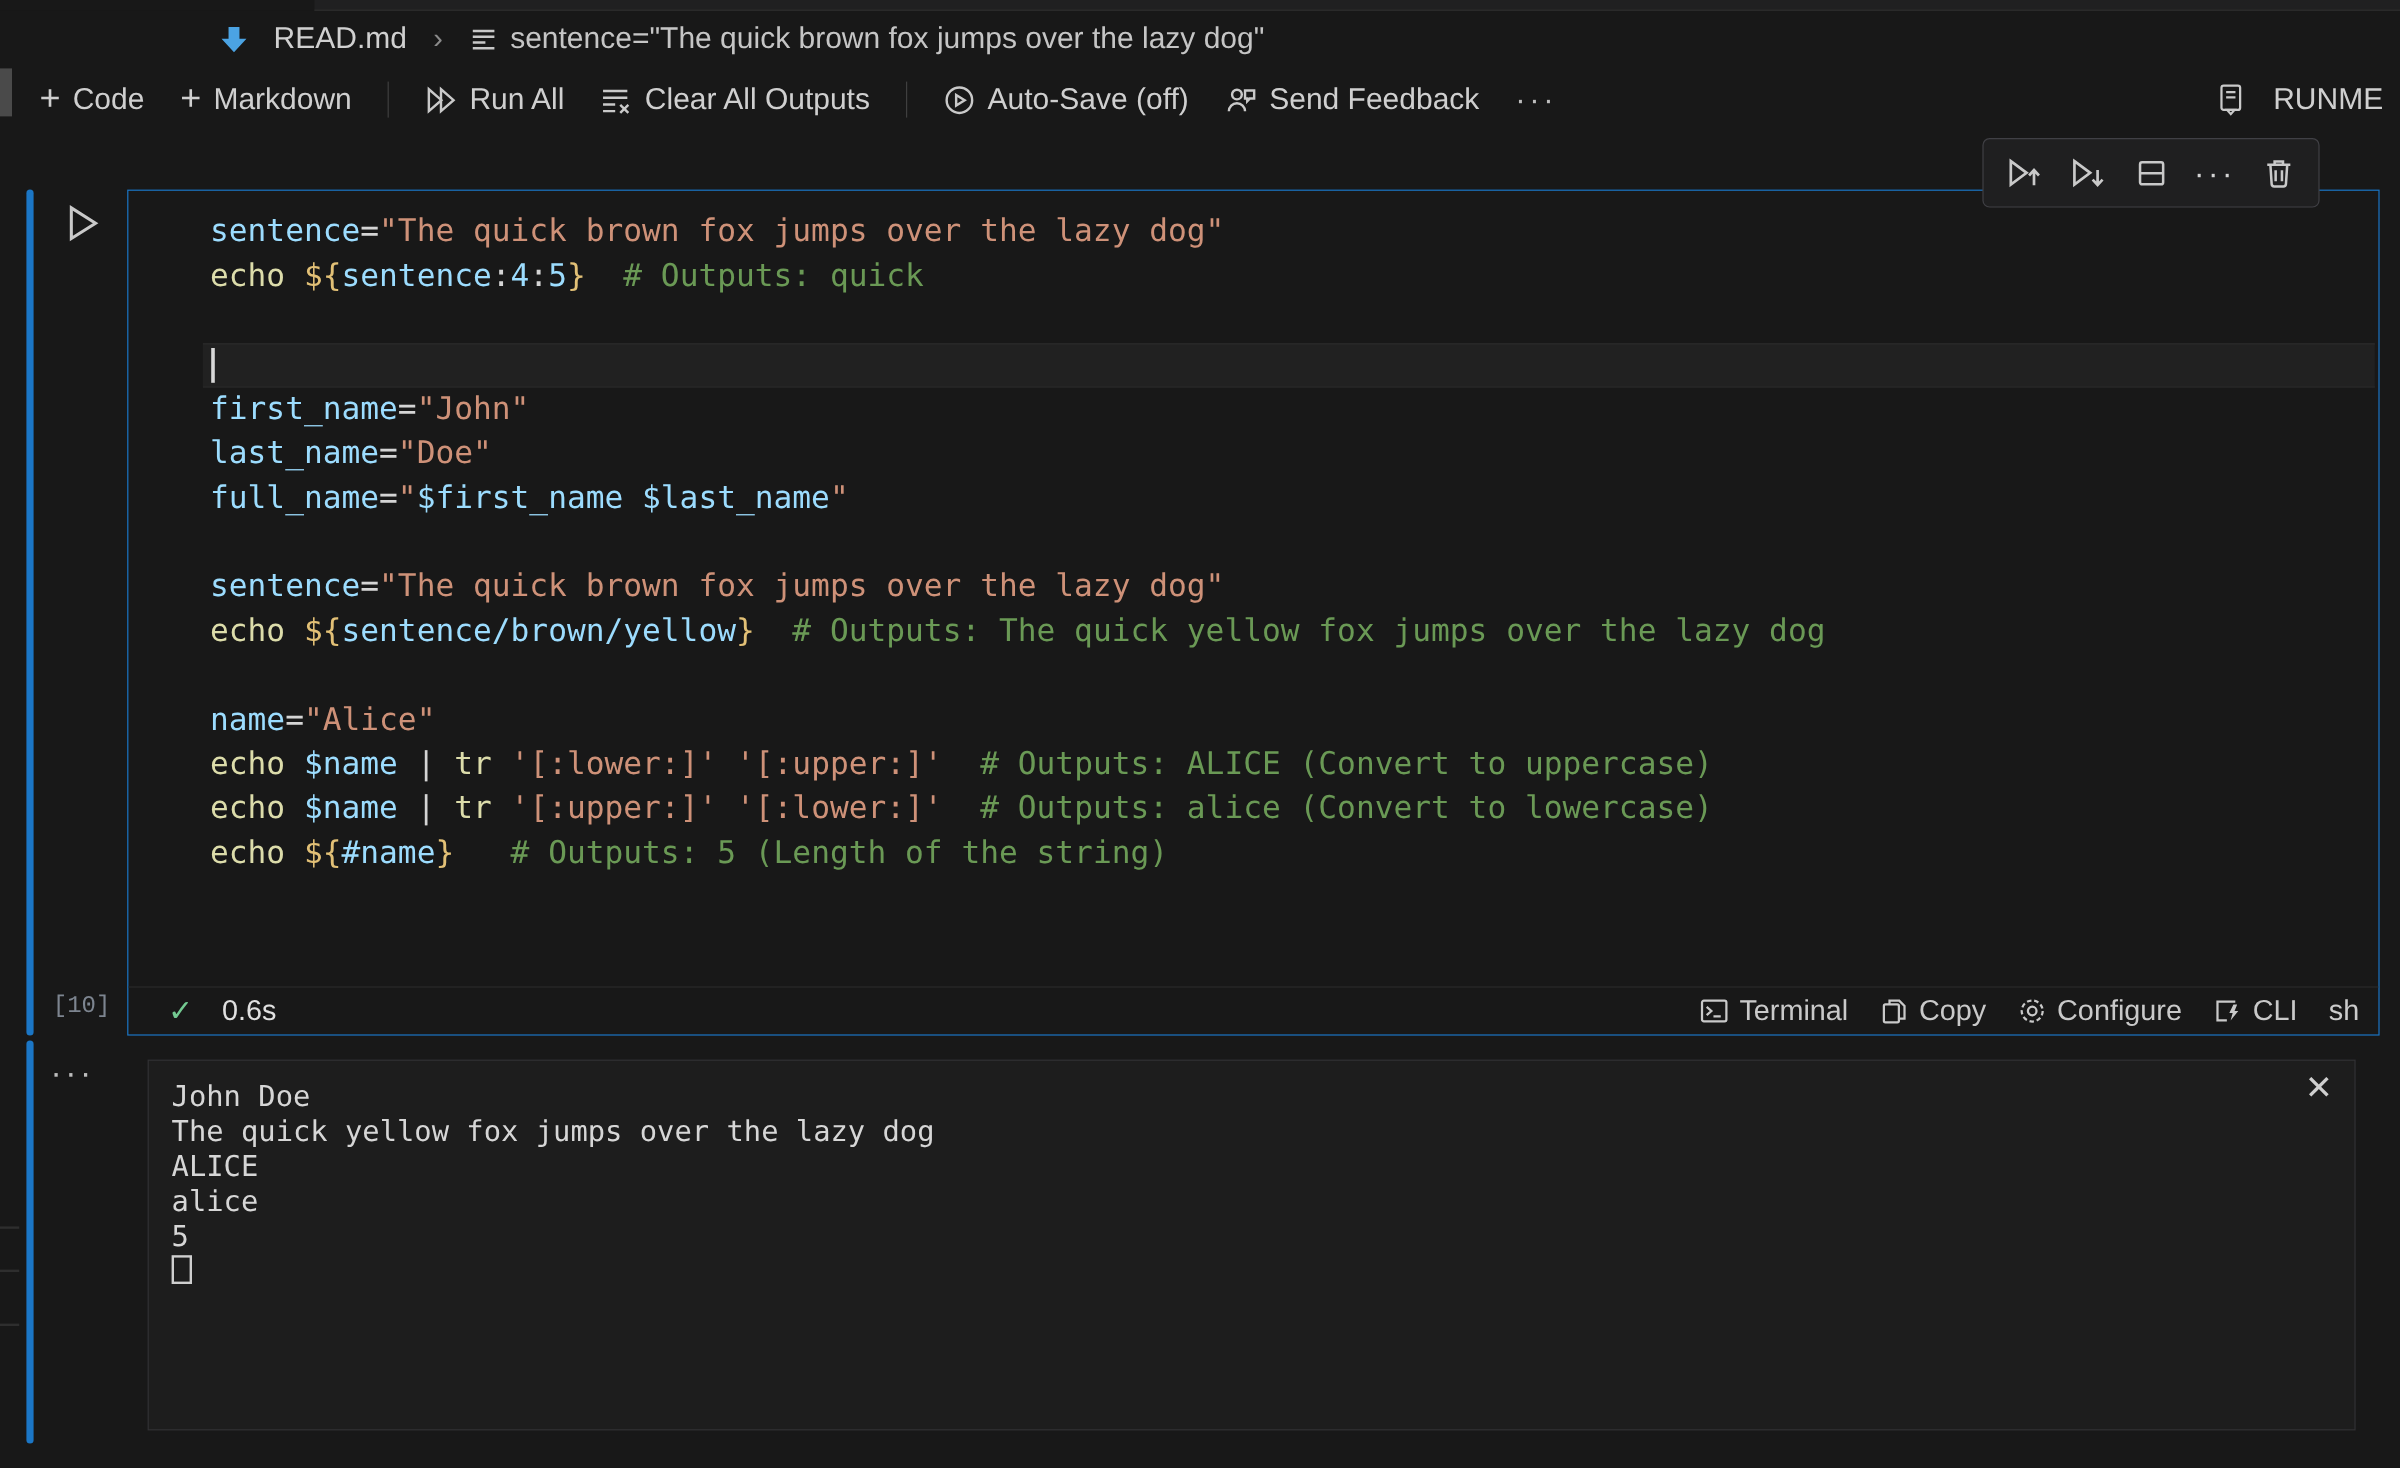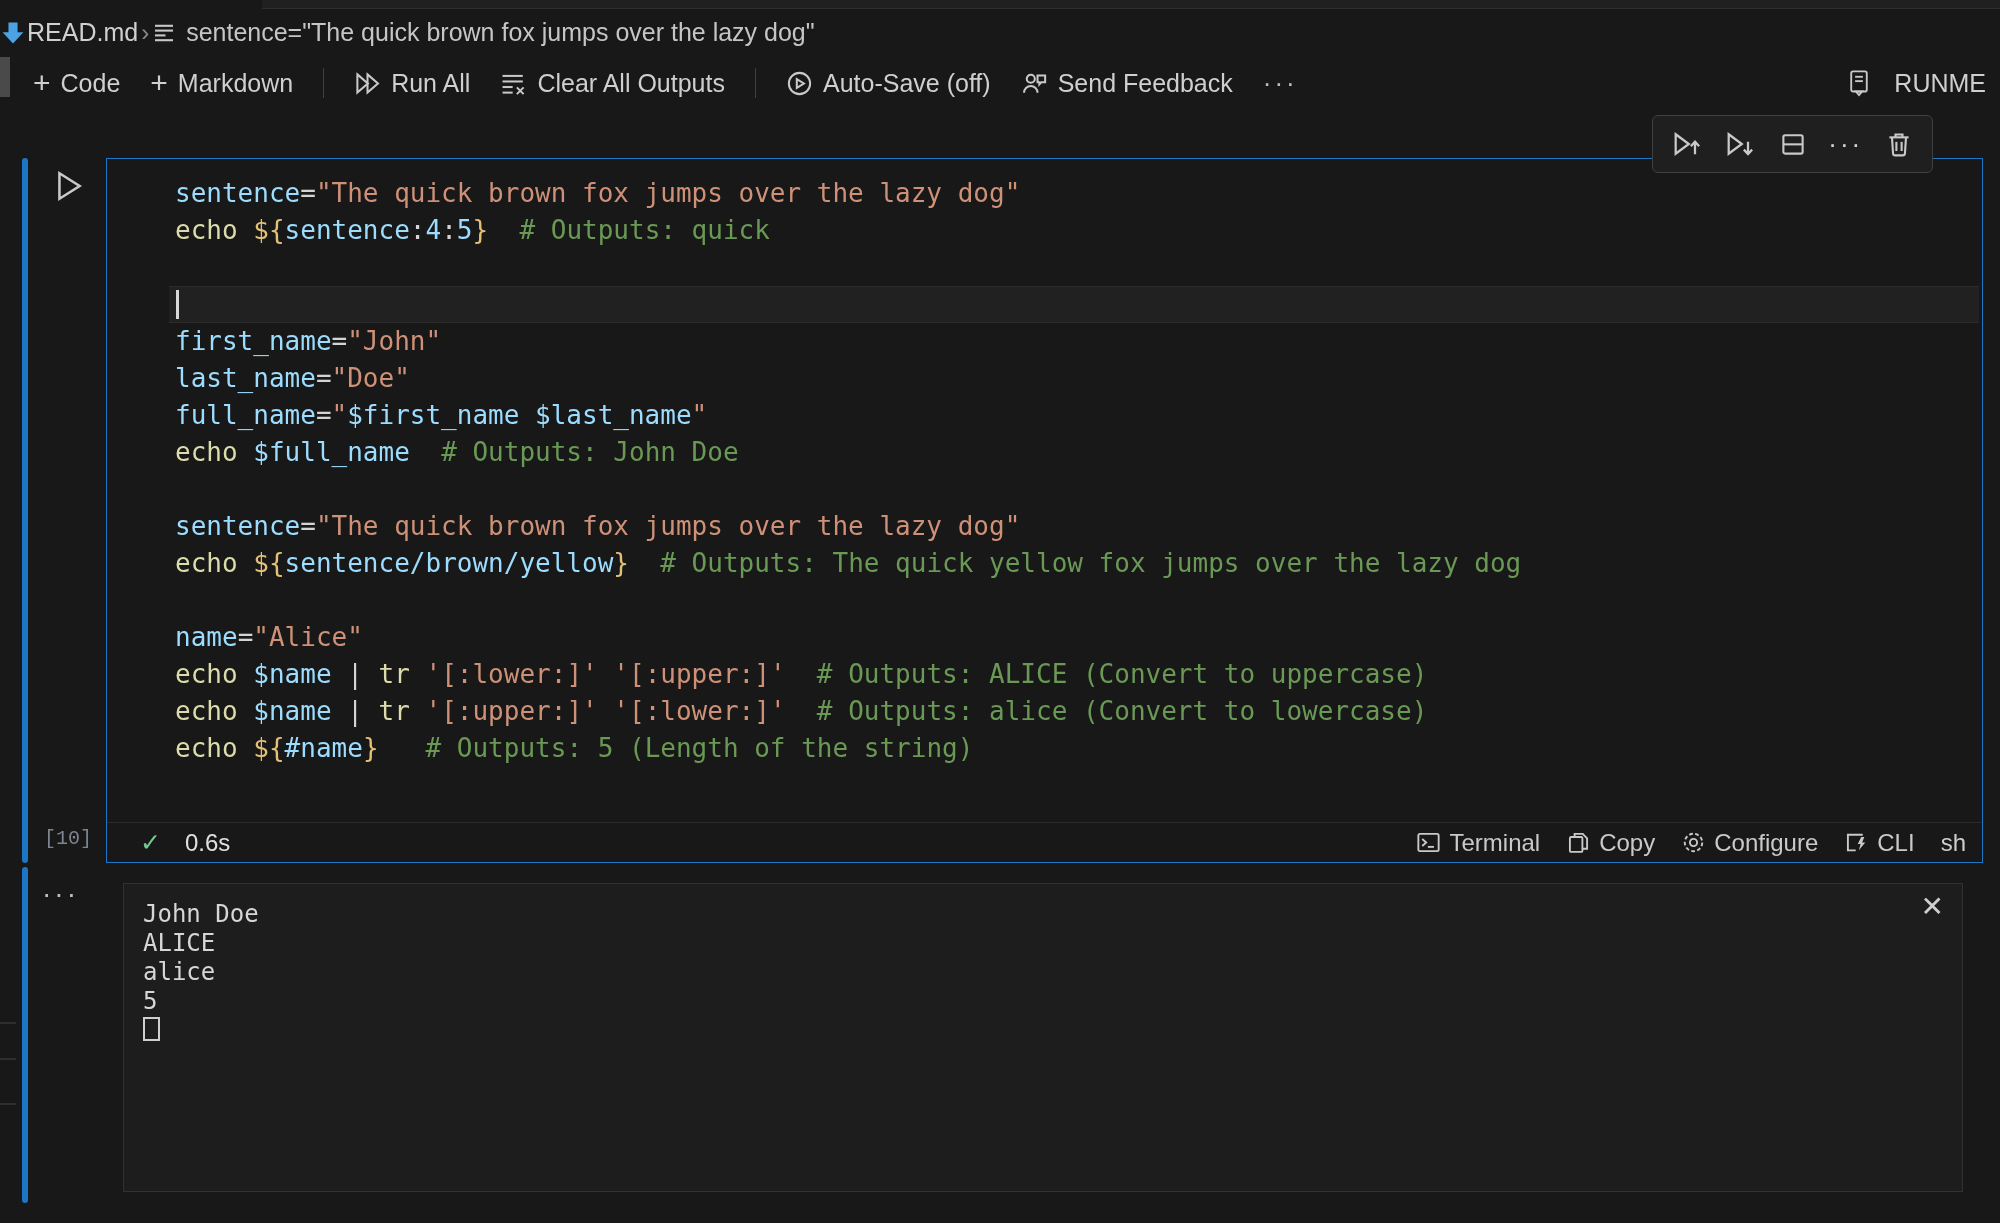--- a/index.html
+++ b/index.html
@@ -10,21 +10,21 @@
 
   
   .top-strip { left:0; top:0; width:2000px; height:9px; background:#181818; }
   .top-strip .rest { position:absolute; left:262px; top:0; right:0; height:9px;
                      background:#202021; border-bottom:1px solid #2e2e2e; }
   .left-block { left:0; top:57px; width:10px; height:40px; background:#4a4a4a; }
   .left-mark { left:0; width:16px; height:2px; background:#2e2e2e; }
 
   
   .breadcrumb { left:0; top:9px; width:2000px; height:47px; display:flex; align-items:center;
-                gap:1px; font-size:25px; color:#c5c5c5; }
+                padding-left:182px; gap:20px; font-size:25px; color:#c5c5c5; }
   .breadcrumb .file { color:#d0d0d0; }
   .breadcrumb .chev { color:#8a8a8a; font-size:24px; padding:0 2px; }
   .crumb-item { display:flex; align-items:center; gap:10px; cursor:pointer; }
 
   
   .nb-toolbar { left:0; top:56px; width:2000px; height:54px; display:flex; align-items:center;
                 padding:0 14px 0 33px; gap:30px; font-size:25px; color:#cfcfcf; }
   .tb-item { display:flex; align-items:center; gap:10px; cursor:pointer; white-space:nowrap; }
   .tb-sep { width:1px; height:30px; background:#3f3f3f; }
   .tb-right { margin-left:auto; display:flex; align-items:center; gap:22px; }
@@ -226,21 +226,20 @@
   <div class="abs cell-box">
     <div class="code-area">
       <div>
           <div class="code-line"><span class="tok-var">sentence</span><span class="tok-punc">=</span><span class="tok-str">"The quick brown fox jumps over the lazy dog"</span></div>
           <div class="code-line"><span class="tok-cmd">echo</span><span class="tok-plain"> </span><span class="tok-brace">${</span><span class="tok-var">sentence</span><span class="tok-punc">:</span><span class="tok-num">4</span><span class="tok-punc">:</span><span class="tok-num">5</span><span class="tok-brace">}</span><span class="tok-plain">  </span><span class="tok-com"># Outputs: quick</span></div>
           <div class="code-line"></div>
           <div class="code-line current"><span class="cursor"></span></div>
           <div class="code-line"><span class="tok-var">first_name</span><span class="tok-punc">=</span><span class="tok-str">"John"</span></div>
           <div class="code-line"><span class="tok-var">last_name</span><span class="tok-punc">=</span><span class="tok-str">"Doe"</span></div>
           <div class="code-line"><span class="tok-var">full_name</span><span class="tok-punc">=</span><span class="tok-str">"</span><span class="tok-var">$first_name</span><span class="tok-str"> </span><span class="tok-var">$last_name</span><span class="tok-str">"</span></div>
-          <div class="code-line"><span class="tok-cmd">echo</span><span class="tok-plain"> </span><span class="tok-var">$full_name</span><span class="tok-plain">  </span><span class="tok-com"># Outputs: John Doe</span></div>
           <div class="code-line"></div>
           <div class="code-line"><span class="tok-var">sentence</span><span class="tok-punc">=</span><span class="tok-str">"The quick brown fox jumps over the lazy dog"</span></div>
           <div class="code-line"><span class="tok-cmd">echo</span><span class="tok-plain"> </span><span class="tok-brace">${</span><span class="tok-var">sentence/brown/yellow</span><span class="tok-brace">}</span><span class="tok-plain">  </span><span class="tok-com"># Outputs: The quick yellow fox jumps over the lazy dog</span></div>
           <div class="code-line"></div>
           <div class="code-line"><span class="tok-var">name</span><span class="tok-punc">=</span><span class="tok-str">"Alice"</span></div>
           <div class="code-line"><span class="tok-cmd">echo</span><span class="tok-plain"> </span><span class="tok-var">$name</span><span class="tok-plain"> </span><span class="tok-punc">|</span><span class="tok-plain"> </span><span class="tok-cmd">tr</span><span class="tok-plain"> </span><span class="tok-str">'[:lower:]'</span><span class="tok-plain"> </span><span class="tok-str">'[:upper:]'</span><span class="tok-plain">  </span><span class="tok-com"># Outputs: ALICE (Convert to uppercase)</span></div>
           <div class="code-line"><span class="tok-cmd">echo</span><span class="tok-plain"> </span><span class="tok-var">$name</span><span class="tok-plain"> </span><span class="tok-punc">|</span><span class="tok-plain"> </span><span class="tok-cmd">tr</span><span class="tok-plain"> </span><span class="tok-str">'[:upper:]'</span><span class="tok-plain"> </span><span class="tok-str">'[:lower:]'</span><span class="tok-plain">  </span><span class="tok-com"># Outputs: alice (Convert to lowercase)</span></div>
           <div class="code-line"><span class="tok-cmd">echo</span><span class="tok-plain"> </span><span class="tok-brace">${</span><span class="tok-var">#name</span><span class="tok-brace">}</span><span class="tok-plain">   </span><span class="tok-com"># Outputs: 5 (Length of the string)</span></div>
         </div>
     </div>
@@ -288,20 +287,21 @@
         <span class="st-item lang-pick">sh</span>
       </span>
     </div>
   </div>
 
   <div class="abs out-ellipsis">···</div>
   <div class="abs focus-bar" style="top:867px; height:336px;"></div>
   <div class="abs output-panel">
     <div>
         <div class="out-line">John Doe</div>
+        <div class="out-line">The quick yellow fox jumps over the lazy dog</div>
         <div class="out-line">ALICE</div>
         <div class="out-line">alice</div>
         <div class="out-line">5</div>
         <div class="out-line"><span class="out-cursor"></span></div>
       </div>
     <span class="out-close">✕</span>
   </div>
 
 </div>
 

